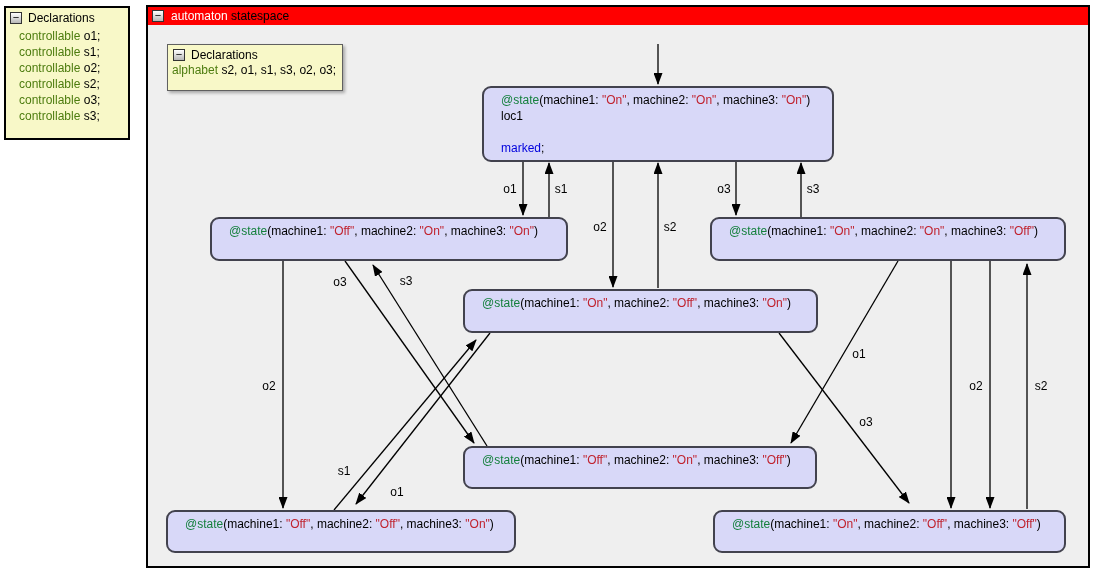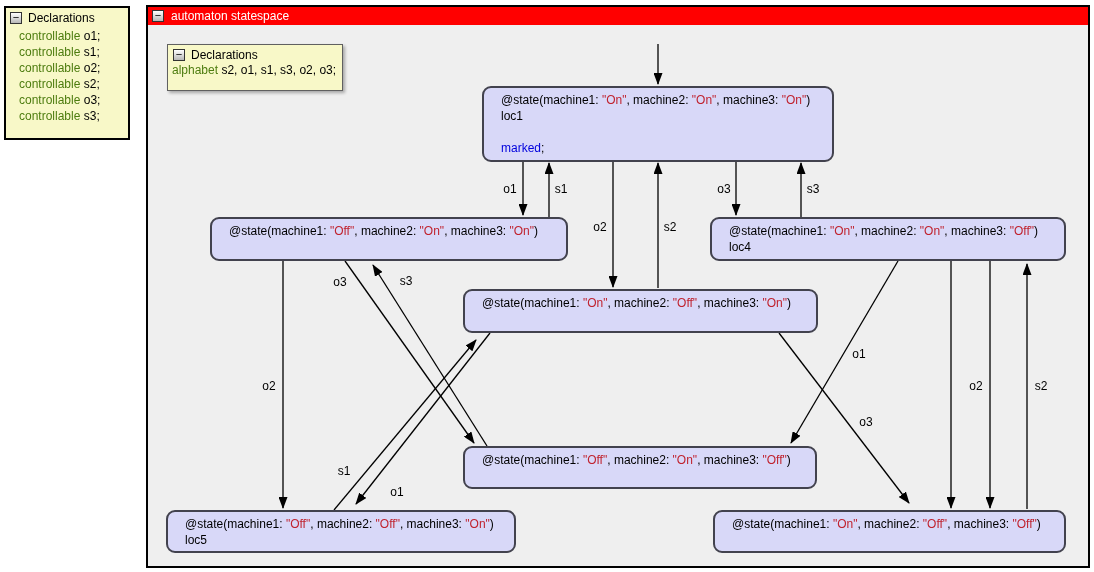--- a/index.html
+++ b/index.html
@@ -25,35 +25,35 @@
   .panel-main{
     position:absolute;left:146px;top:5px;width:944px;height:563px;
     background:#efefef;border:2px solid #000;box-sizing:border-box;z-index:1;
   }
   .main-title-bar{
     height:18px;background:#ff0000;display:flex;align-items:center;
     gap:7px;padding:0 4px;
   }
   .main-title-bar .minus-btn{margin-top:0;}
   .title-kw{color:#ffffff;}
-  .title-name{color:#ffffff;}
+  .title-name{color:#000000;}
   .alpha-box{
     position:absolute;left:167px;top:44px;width:176px;height:47px;
     background:#f8f8c8;border:1px solid #606060;box-sizing:border-box;
     box-shadow:2px 2px 3px rgba(0,0,0,0.3);z-index:3;
   }
   .alpha-box .panel-title-row{padding:3px 5px 1px 5px;}
   .alpha-content{margin-left:4px;line-height:15px;white-space:pre;}
   
   .state{
     position:absolute;background:#d8d8f8;border:2px solid #42424e;
     border-radius:9px;box-sizing:border-box;padding:4px 4px 0 17px;
     line-height:16px;z-index:3;white-space:nowrap;cursor:default;
   }
-  .gray{color:#000000;}
+  .gray{color:#15803d;}
   .red{color:#c0232f;}
   .blue{color:#0000dd;}
   .blank-line{height:16px;}
   #edges{position:absolute;left:0;top:0;z-index:2;}
   #edges text{font-family:"Liberation Sans",sans-serif;font-size:12px;fill:#000;}
 </style>
 </head>
 <body>
 
 <svg id="edges" width="1094" height="572">
@@ -130,31 +130,29 @@
   <div class="blank-line"></div>
   <div><span class="blue">marked</span><span>;</span></div>
 </div>
 
 <div class="state" style="left:210px;top:217px;width:358px;height:44px;">
   <div><span class="gray">@state</span><span>(machine1: </span><span class="red">"Off"</span><span>, machine2: </span><span class="red">"On"</span><span>, machine3: </span><span class="red">"On"</span><span>)</span></div>
 </div>
 
 <div class="state" style="left:710px;top:217px;width:356px;height:44px;">
   <div><span class="gray">@state</span><span>(machine1: </span><span class="red">"On"</span><span>, machine2: </span><span class="red">"On"</span><span>, machine3: </span><span class="red">"Off"</span><span>)</span></div>
-  <div>loc4</div>
 </div>
 
 <div class="state" style="left:463px;top:289px;width:355px;height:44px;">
   <div><span class="gray">@state</span><span>(machine1: </span><span class="red">"On"</span><span>, machine2: </span><span class="red">"Off"</span><span>, machine3: </span><span class="red">"On"</span><span>)</span></div>
 </div>
 
 <div class="state" style="left:463px;top:446px;width:354px;height:43px;">
   <div><span class="gray">@state</span><span>(machine1: </span><span class="red">"Off"</span><span>, machine2: </span><span class="red">"On"</span><span>, machine3: </span><span class="red">"Off"</span><span>)</span></div>
 </div>
 
 <div class="state" style="left:166px;top:510px;width:350px;height:43px;">
   <div><span class="gray">@state</span><span>(machine1: </span><span class="red">"Off"</span><span>, machine2: </span><span class="red">"Off"</span><span>, machine3: </span><span class="red">"On"</span><span>)</span></div>
-  <div>loc5</div>
 </div>
 
 <div class="state" style="left:713px;top:510px;width:353px;height:43px;">
   <div><span class="gray">@state</span><span>(machine1: </span><span class="red">"On"</span><span>, machine2: </span><span class="red">"Off"</span><span>, machine3: </span><span class="red">"Off"</span><span>)</span></div>
 </div>
 
 </body></html>

